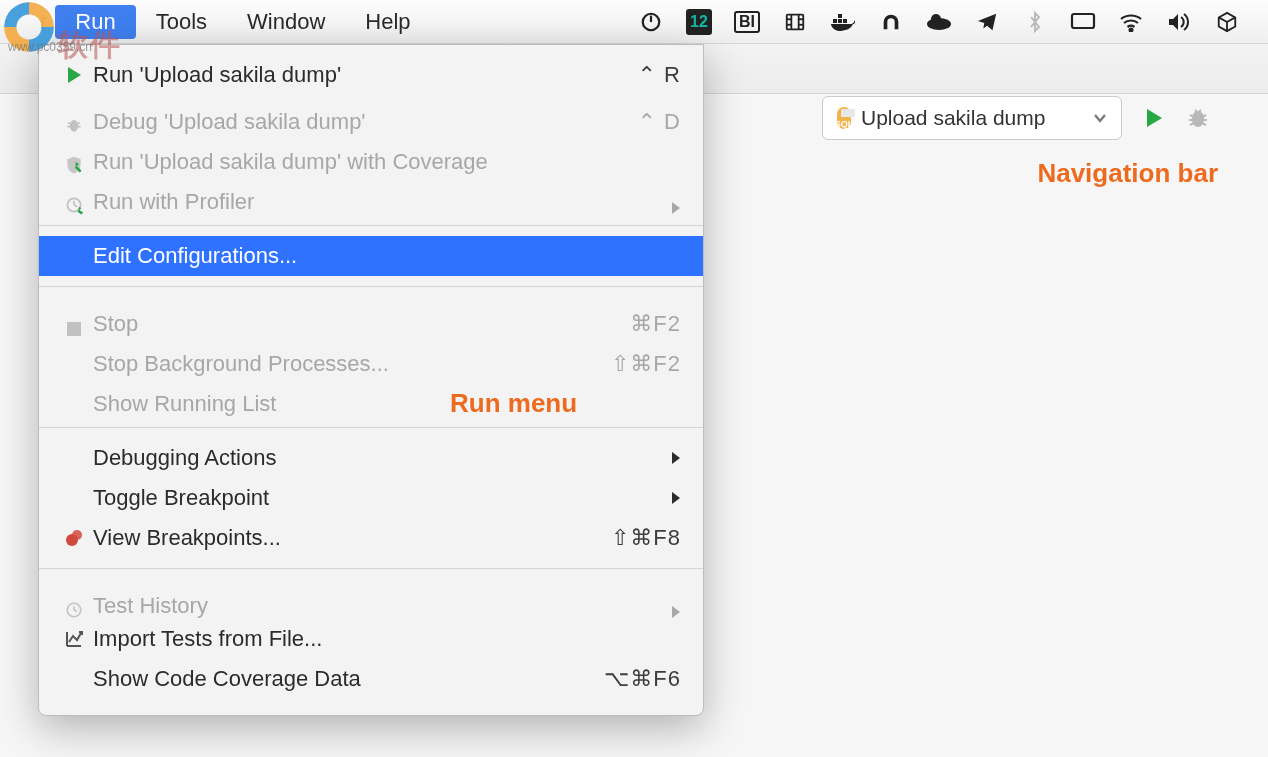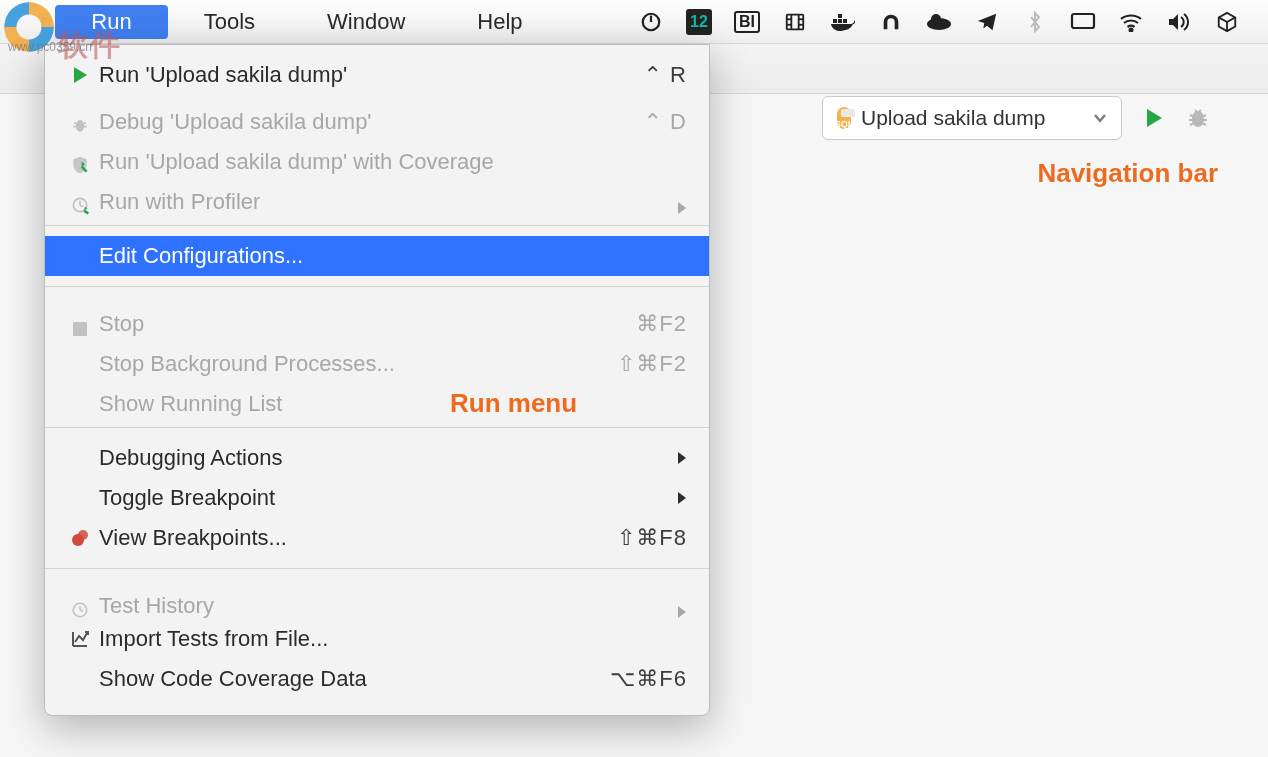--- a/index.html
+++ b/index.html
@@ -8,21 +8,21 @@
   
   .menubar {
     height: 44px;
     background: linear-gradient(#fdfdfd, #efefef);
     border-bottom: 1px solid #d7d7d7;
     display: flex; align-items: center;
     padding-left: 40px;
     font-size: 22px;
     color: #2a2a2a;
   }
-  .menubar .menu-item { padding: 4px 36px; cursor: default; border-radius: 4px; }
+  .menubar .menu-item { padding: 4px 20px; cursor: default; border-radius: 4px; }
   .menubar .menu-item.active { background: #3f7ff0; color: #fff; }
   .menubar .spacer { flex: 1; }
   .status-icons { display: flex; gap: 22px; align-items: center; padding-right: 28px; }
   .status-icons span { width: 26px; height: 26px; display:flex; align-items:center; justify-content:center; color:#222; font-size:20px; }
   .status-icons .boxed { border:2px solid #222; border-radius:3px; padding:0 4px; font-weight:600; font-size:16px; height:22px; line-height:18px;}
   .status-icons .day { background:#222; color:#14b8a6; border-radius:3px; padding:1px 5px; font-weight:700; font-size:16px; }
 
   
   .watermark {
     position: absolute; top: 0; left: 0; z-index: 50;
@@ -42,21 +42,21 @@
 
   
   .toolbar-row {
     height: 50px; display:flex; align-items:center;
     background: linear-gradient(#f3f3f3, #ececec);
     border-bottom:1px solid #d5d5d5;
   }
 
   
   .dropdown {
-    position: absolute; left: 44px; top: 44px; width: 666px;
+    position: absolute; left: 38px; top: 44px; width: 666px;
     background: #f3f3f3; border: 1px solid #bdbdbd; border-radius: 0 0 8px 8px;
     box-shadow: 0 12px 40px rgba(0,0,0,0.28);
     padding-bottom: 16px;
     z-index: 20;
   }
   .dropdown .item {
     display:flex; align-items:center;
     height: 40px; padding: 0 22px 0 18px;
     font-size: 22px; color: #2b2b2b;
   }

